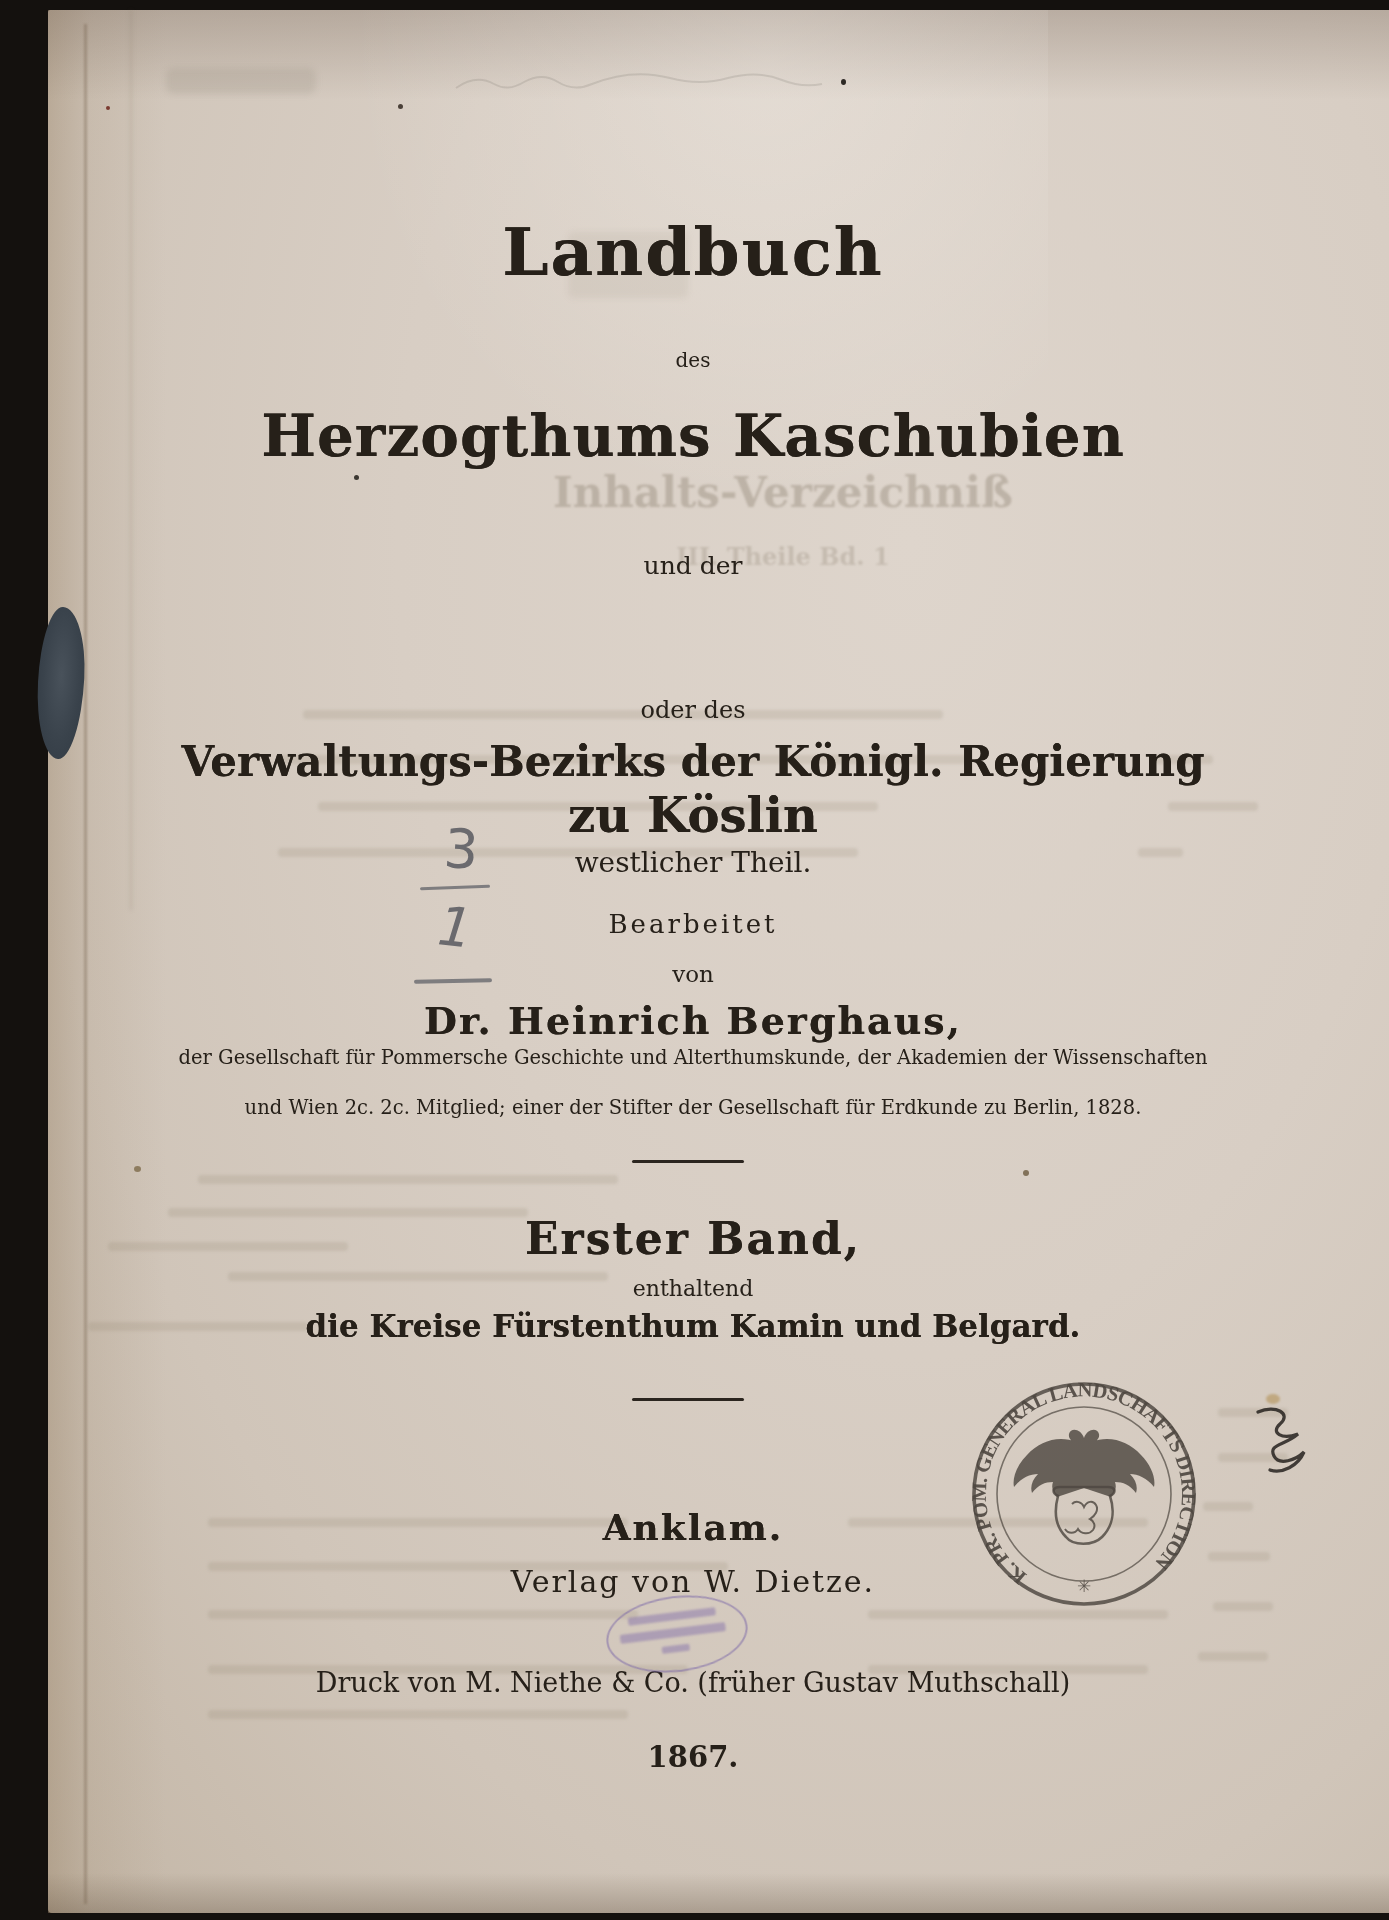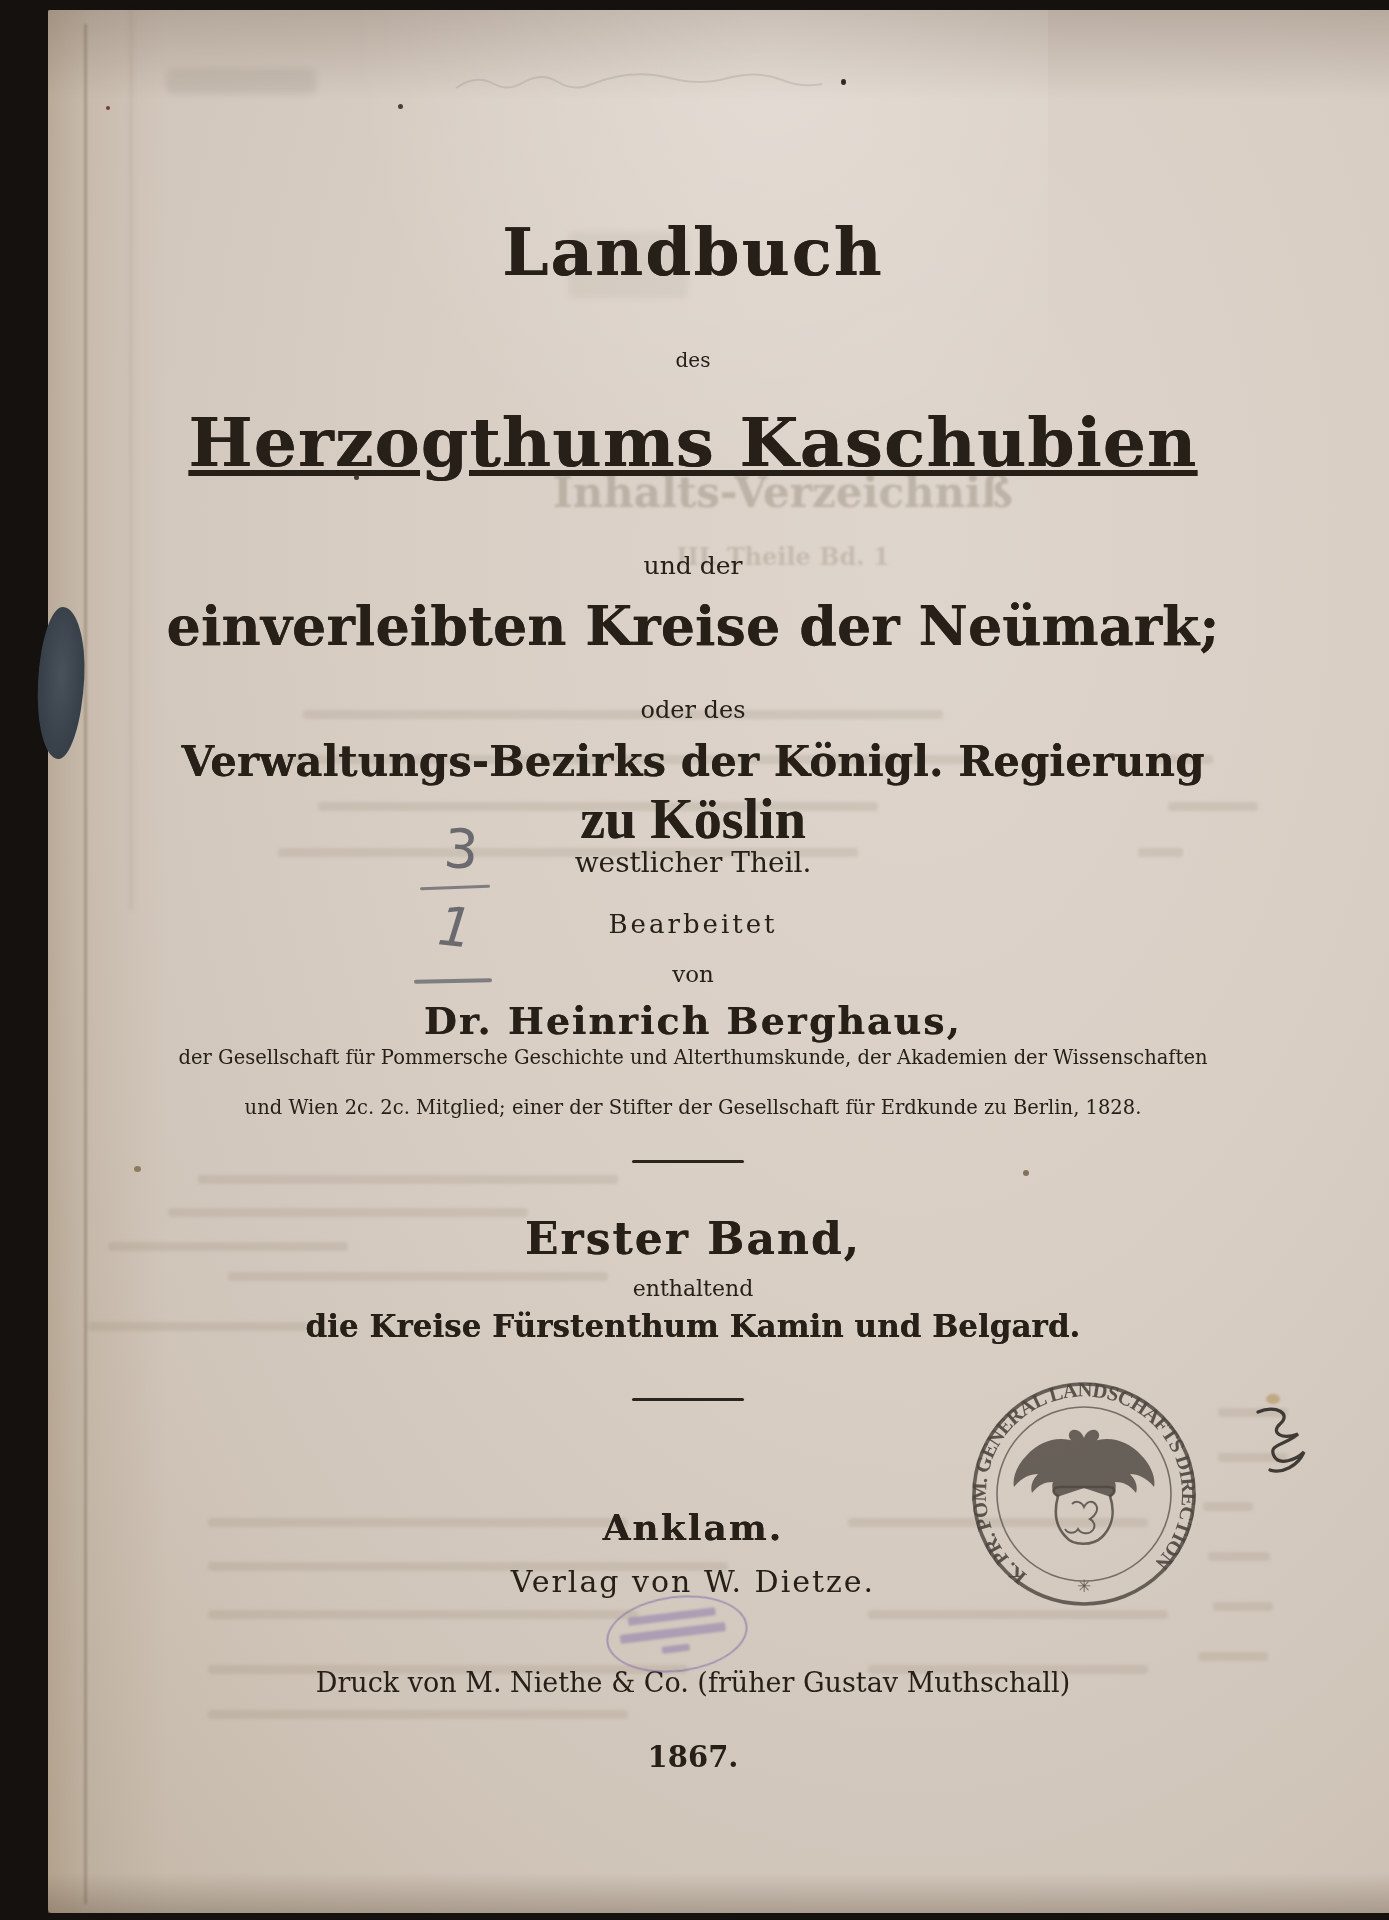--- a/index.html
+++ b/index.html
@@ -102,26 +102,25 @@
   <div class="ghostbar" style="left:800px;top:1508px;width:300px;"></div>
   <div class="ghostbar" style="left:160px;top:1552px;width:520px;"></div>
   <div class="ghostbar" style="left:160px;top:1600px;width:430px;"></div>
   <div class="ghostbar" style="left:820px;top:1600px;width:300px;"></div>
   <div class="ghostbar" style="left:160px;top:1655px;width:480px;"></div>
   <div class="ghostbar" style="left:820px;top:1655px;width:280px;"></div>
   <div class="ghostbar" style="left:160px;top:1700px;width:420px;"></div>
 
   <div class="line frak sp1" style="top:203px;font-size:66px;">Landbuch</div>
   <div class="line" style="top:338px;font-size:20px;">des</div>
-  <div class="line frak" style="top:392px;font-size:68px;letter-spacing:1px;text-decoration:underline;">Herzogthums Kaschubien</div>
+  <div class="line frak" style="top:392px;font-size:58px;letter-spacing:1px;">Herzogthums Kaschubien</div>
   <div class="line" style="top:541px;font-size:25px;">und der</div>
-  <div class="line frak" style="top:584px;font-size:54px;">einverleibten Kreise der Neümark;</div>
   <div class="line" style="top:686px;font-size:24px;">oder des</div>
   <div class="line frak" style="top:727px;font-size:42px;">Verwaltungs-Bezirks der Königl. Regierung</div>
-  <div class="line frak" style="top:777px;font-size:56px;font-family:Liberation Serif, serif;">zu Köslin</div>
+  <div class="line frak" style="top:777px;font-size:48px;">zu Köslin</div>
   <div class="line" style="top:836px;font-size:28px;">westlicher Theil.</div>
 
   <div class="line sp2" style="top:899px;font-size:26px;">Bearbeitet</div>
   <div class="line" style="top:951px;font-size:23px;">von</div>
   <div class="line" style="top:1036px;font-size:19.5px;">der Gesellschaft für Pommersche Geschichte und Alterthumskunde, der Akademien der Wissenschaften</div>
   <div class="line frak sp1" style="top:988px;font-size:38px;">Dr. Heinrich Berghaus,</div>
   <div class="line" style="top:1086px;font-size:19.5px;">und Wien 2c. 2c. Mitglied; einer der Stifter der Gesellschaft für Erdkunde zu Berlin, 1828.</div>
 
   <div class="rule" style="left:584px;top:1150px;width:112px;"></div>
 

